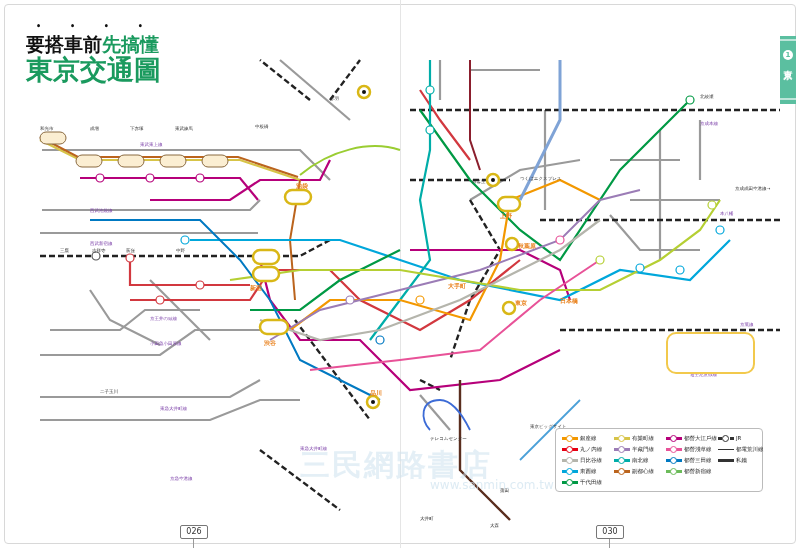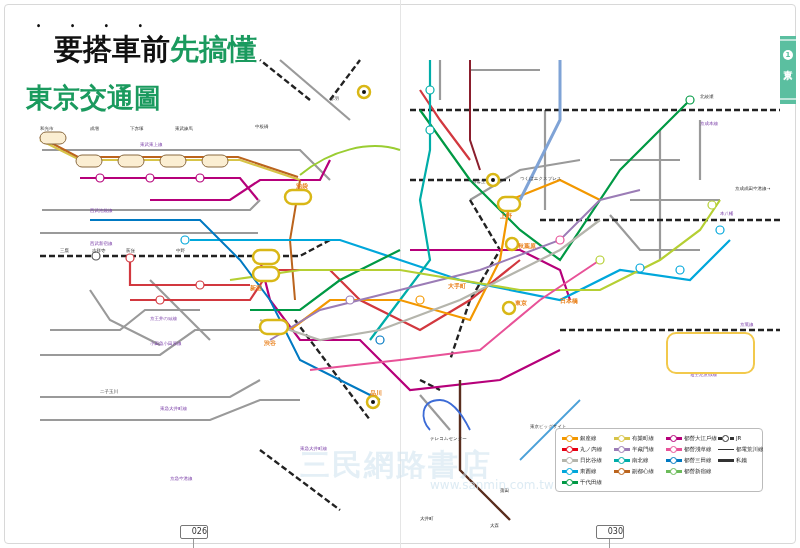--- a/index.html
+++ b/index.html
@@ -2,29 +2,29 @@
 <html><head>
 <meta charset="utf-8">
 <style>
   html,body{margin:0;padding:0;background:#fff;}
   body{width:800px;height:548px;position:relative;overflow:hidden;font-family:"DejaVu Sans",sans-serif;}
   .page{position:absolute;top:0;left:0;width:800px;height:548px;}
   .spread-frame{position:absolute;left:4px;top:4px;width:792px;height:540px;border:1px solid #d8d8d8;border-radius:4px;box-sizing:border-box;}
   .gutter{position:absolute;left:400px;top:0;width:1px;height:548px;background:#e5e5e5;}
   .title{position:absolute;left:26px;top:35px;font-family:"DejaVu Sans",sans-serif;font-weight:bold;line-height:1;}
   .title .dots{position:absolute;left:10px;top:-12px;font-size:8px;letter-spacing:13px;color:#111;}
-  .title .l1{font-size:29px;white-space:nowrap;margin-left:28px;}
+  .title .l1{font-size:19px;white-space:nowrap;}
   .title .l1 .a{color:#111;}
   .title .l1 .b{color:#1a9a5e;}
-  .title .l2{font-size:27px;color:#1a9a5e;margin-top:20px;}
+  .title .l2{font-size:27px;color:#1a9a5e;margin-top:2px;}
   .side-tab{position:absolute;left:780px;top:36px;width:16px;height:68px;background:#5bbfa0;border-radius:0;}
   .side-tab .num{position:absolute;left:3px;top:14px;width:10px;height:10px;border-radius:50%;background:#fff;color:#5bbfa0;font-size:7px;text-align:center;line-height:10px;font-weight:bold;}
   .side-tab .txt{position:absolute;left:3px;top:27px;width:10px;color:#fff;font-size:9px;line-height:10px;font-weight:bold;writing-mode:vertical-rl;}
   .side-tab .stripe{position:absolute;left:0;width:16px;height:2px;background:#fff;opacity:.6;}
-  .pg{position:absolute;top:525px;width:26px;height:12px;border:1px solid #777;border-radius:2px;font-size:8px;text-align:right;line-height:12px;color:#333;background:#fff;}
+  .pg{position:absolute;top:525px;width:26px;height:12px;border:1px solid #777;border-radius:2px;font-size:8px;text-align:center;line-height:12px;color:#333;background:#fff;}
   .pg .stem{position:absolute;left:12px;top:13px;width:1px;height:10px;background:#999;}
   svg.map{position:absolute;left:0;top:0;}
   .lbl{font-size:4.5px;fill:#333;font-family:"DejaVu Sans",sans-serif;}
   .lblp{font-size:4.5px;fill:#7b3fa8;font-family:"DejaVu Sans",sans-serif;}
   .lblo{font-size:6px;fill:#e9821e;font-weight:bold;font-family:"DejaVu Sans",sans-serif;}
   .legend{position:absolute;left:555px;top:428px;width:206px;height:62px;border:1px solid #bbb;border-radius:4px;background:#fff;}
   .leg-item{position:absolute;font-size:5.5px;color:#222;white-space:nowrap;display:flex;align-items:center;gap:2px;}
   .leg-swatch{display:inline-block;width:16px;height:3px;position:relative;}
   .leg-swatch i{position:absolute;left:4px;top:-2px;width:5px;height:5px;border-radius:50%;background:#fff;border:1px solid currentColor;}
   .watermark{position:absolute;left:300px;top:445px;font-size:30px;color:#cfe3ef;opacity:.55;font-weight:bold;letter-spacing:2px;}

